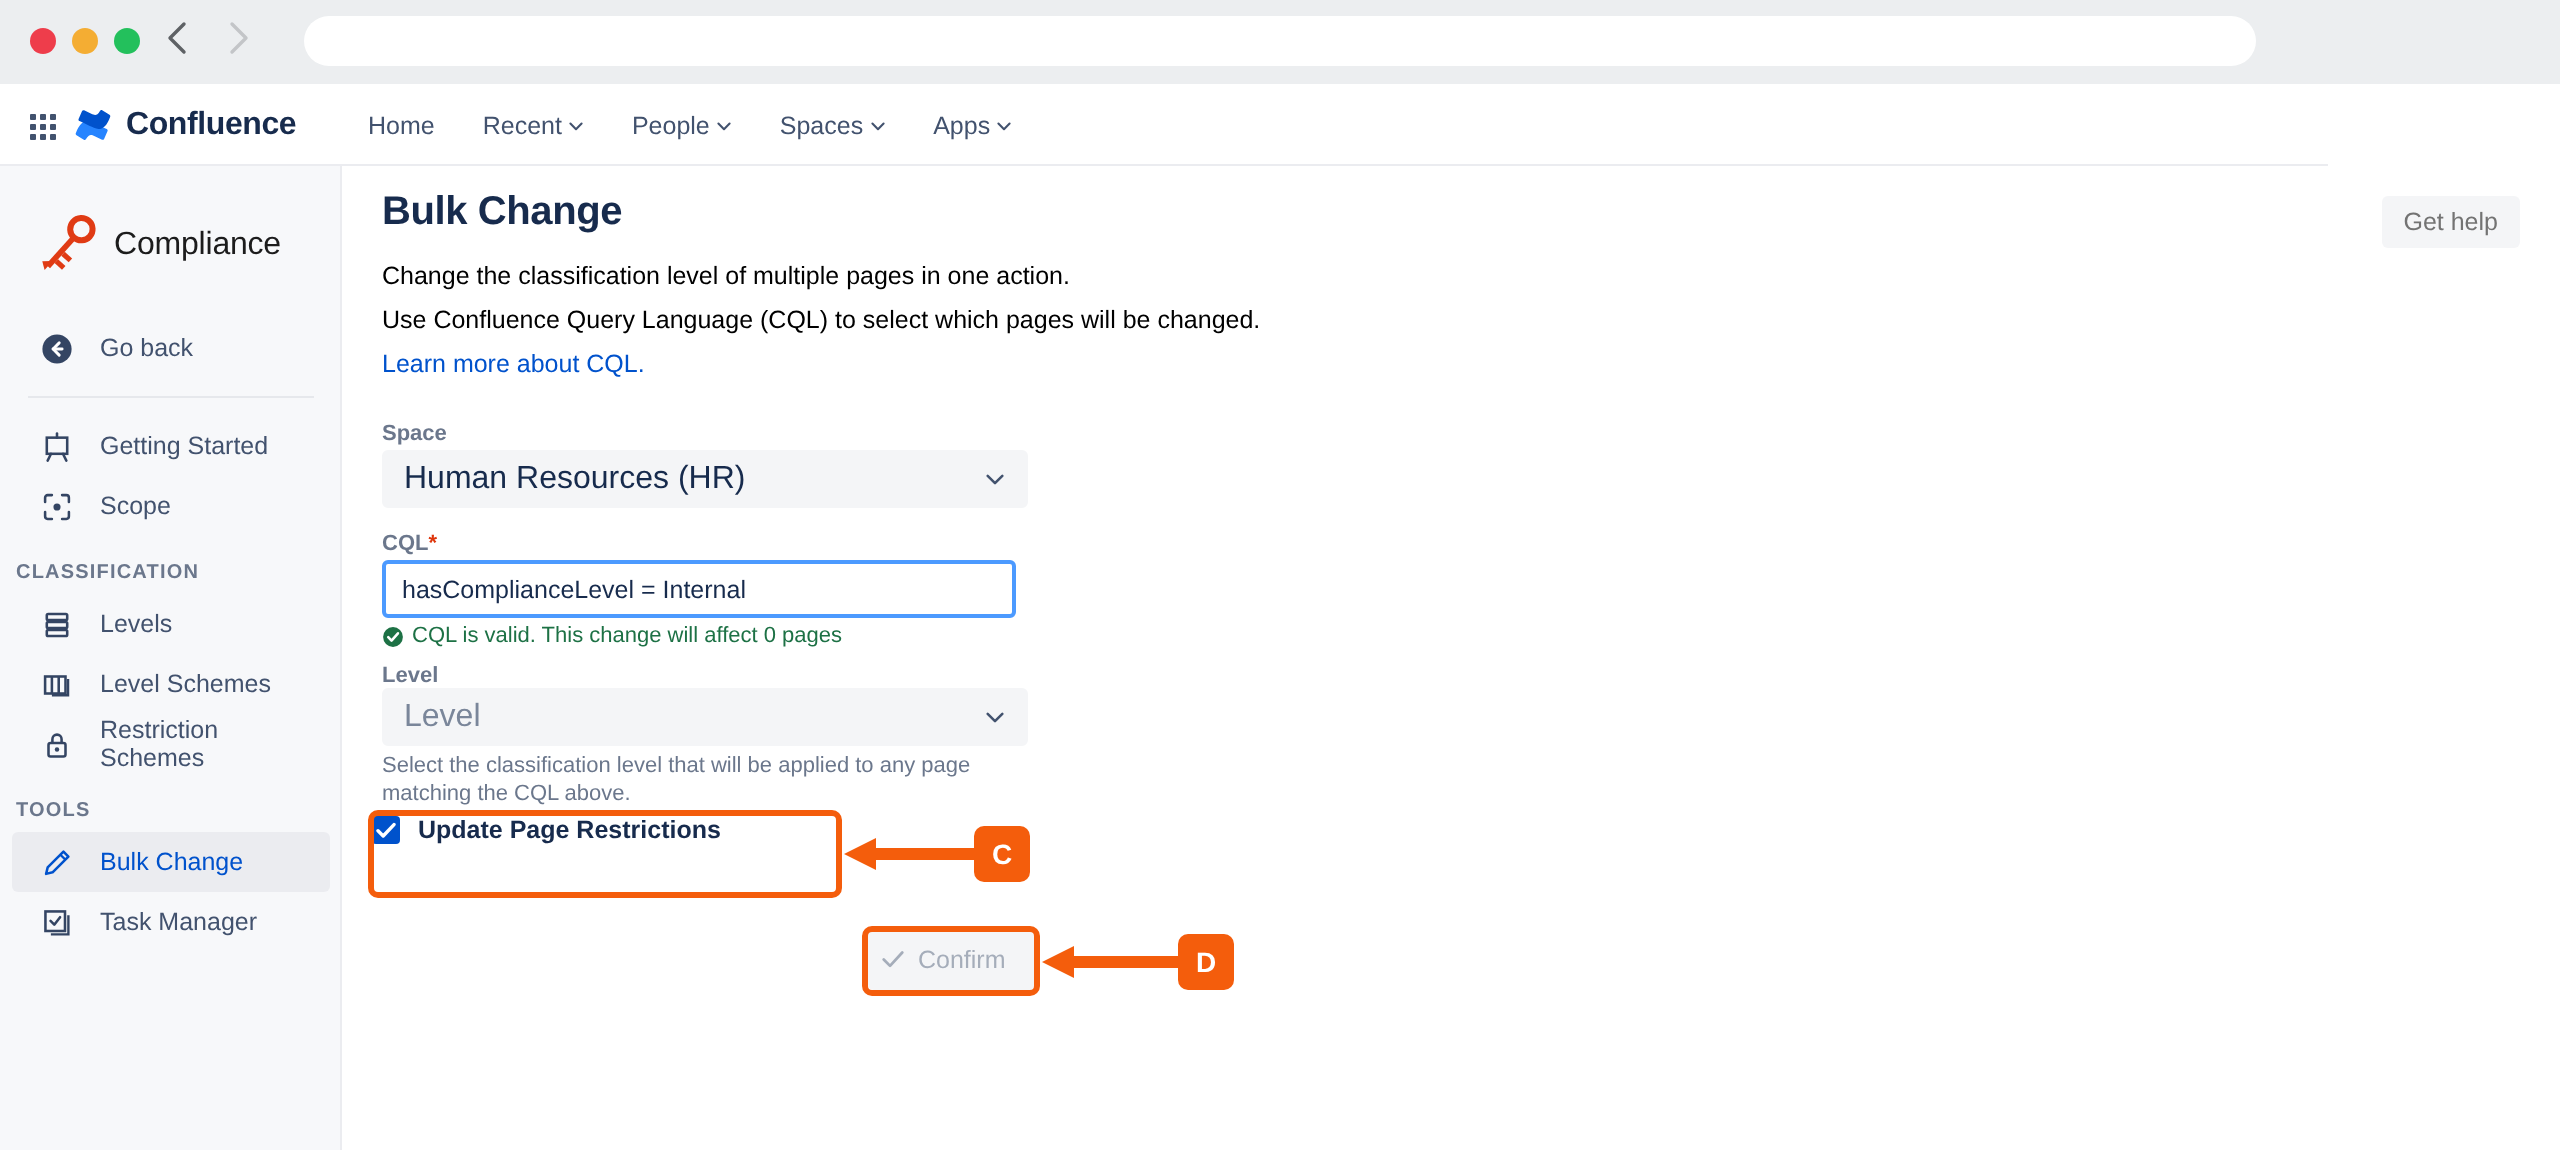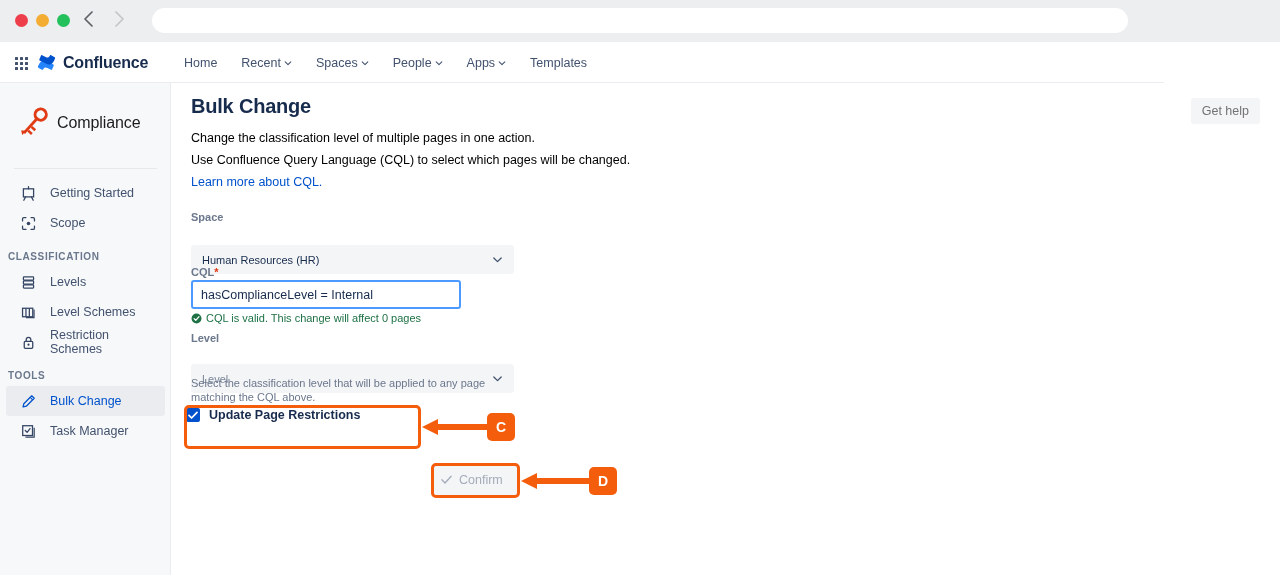--- a/index.html
+++ b/index.html
@@ -170,27 +170,27 @@
   }
   .req-star { color: #de350b; font-size: 11px; }
 
   .select-ctl {
     position: absolute; left: 19px;
     width: 323px; height: 29px;
     background: #f4f5f7; border: 1px solid #f4f5f7;
     border-radius: 3px;
     display: flex; align-items: center; justify-content: space-between;
     padding: 0 10px; cursor: pointer;
-    font-size: 11px; color: #172b4d; margin-top: 20px;
+    font-size: 16px; color: #172b4d;
   }
   .select-ctl.placeholder-val span.val { color: #7a869a; }
 
   .text-ctl {
     position: absolute; left: 19px;
-    width: 270px; height: 29px;
+    width: 317px; height: 29px;
     background: #ffffff; border: 2px solid #4c9aff;
     border-radius: 3px;
     display: flex; align-items: center;
     padding: 0 8px;
     font-size: 12.5px; color: #172b4d;
   }
 
   .valid-msg {
     position: absolute; left: 19px;
     display: flex; align-items: center; gap: 4px;
@@ -290,39 +290,36 @@
     <div class="nav-link">
       <span>Home</span>
     </div>
     <div class="nav-link">
       <span>Recent</span>
       <svg class="chev" viewBox="0 0 10 10">
           <polyline points="1.5,3.5 5,7 8.5,3.5" fill="none" stroke="#42526e" stroke-width="1.3" stroke-linecap="round" stroke-linejoin="round"></polyline>
         </svg>
     </div>
     <div class="nav-link">
-      <span>Spaces</span>
+      <span>People</span>
       <svg class="chev" viewBox="0 0 10 10">
           <polyline points="1.5,3.5 5,7 8.5,3.5" fill="none" stroke="#42526e" stroke-width="1.3" stroke-linecap="round" stroke-linejoin="round"></polyline>
         </svg>
     </div>
     <div class="nav-link">
-      <span>People</span>
+      <span>Spaces</span>
       <svg class="chev" viewBox="0 0 10 10">
           <polyline points="1.5,3.5 5,7 8.5,3.5" fill="none" stroke="#42526e" stroke-width="1.3" stroke-linecap="round" stroke-linejoin="round"></polyline>
         </svg>
     </div>
     <div class="nav-link">
       <span>Apps</span>
       <svg class="chev" viewBox="0 0 10 10">
           <polyline points="1.5,3.5 5,7 8.5,3.5" fill="none" stroke="#42526e" stroke-width="1.3" stroke-linecap="round" stroke-linejoin="round"></polyline>
         </svg>
-    </div>
-    <div class="nav-link">
-      <span>Templates</span>
     </div>
   </div>
 
   <button class="create-btn">Create</button>
 
   <div class="search-box">
     <svg width="11" height="11" viewBox="0 0 12 12">
       <circle cx="5" cy="5" r="3.6" fill="none" stroke="#42526e" stroke-width="1.3"></circle>
       <line x1="7.7" y1="7.7" x2="10.6" y2="10.6" stroke="#42526e" stroke-width="1.3" stroke-linecap="round"></line>
     </svg>
@@ -360,20 +357,28 @@
         <rect x="14.6" y="13" width="2.8" height="20" fill="#e03b14"></rect>
         <rect x="17.4" y="22" width="5" height="2.6" fill="#e03b14"></rect>
         <rect x="17.4" y="27" width="5" height="2.6" fill="#e03b14"></rect>
         <polygon points="12.2,33 16,29.5 16,35.5" fill="#e03b14"></polygon>
       </g>
     </svg>
     <span class="side-logo-text">Compliance</span>
   </div>
 
   <div style="position:absolute; left:0; top:76px; width:171px;">
+    <div class="side-item">
+      <svg class="sico" viewBox="0 0 20 20">
+        <circle cx="10" cy="10" r="8.6" fill="#344563"></circle>
+        <polyline points="11.3,6.4 7.7,10 11.3,13.6" fill="none" stroke="#ffffff" stroke-width="1.7" stroke-linecap="round" stroke-linejoin="round"></polyline>
+        <line x1="7.7" y1="10" x2="13" y2="10" stroke="#ffffff" stroke-width="1.7" stroke-linecap="round"></line>
+      </svg>
+      <span>Go back</span>
+    </div>
 
     <div class="side-divider"></div>
 
     <div class="side-item">
       <svg class="sico" viewBox="0 0 20 20">
         <rect x="4" y="4.5" width="12" height="9.5" fill="none" stroke="#344563" stroke-width="1.5"></rect>
         <line x1="10" y1="2" x2="10" y2="4.5" stroke="#344563" stroke-width="1.5" stroke-linecap="round"></line>
         <line x1="6.5" y1="14" x2="4.5" y2="18" stroke="#344563" stroke-width="1.5" stroke-linecap="round"></line>
         <line x1="13.5" y1="14" x2="15.5" y2="18" stroke="#344563" stroke-width="1.5" stroke-linecap="round"></line>
       </svg>

